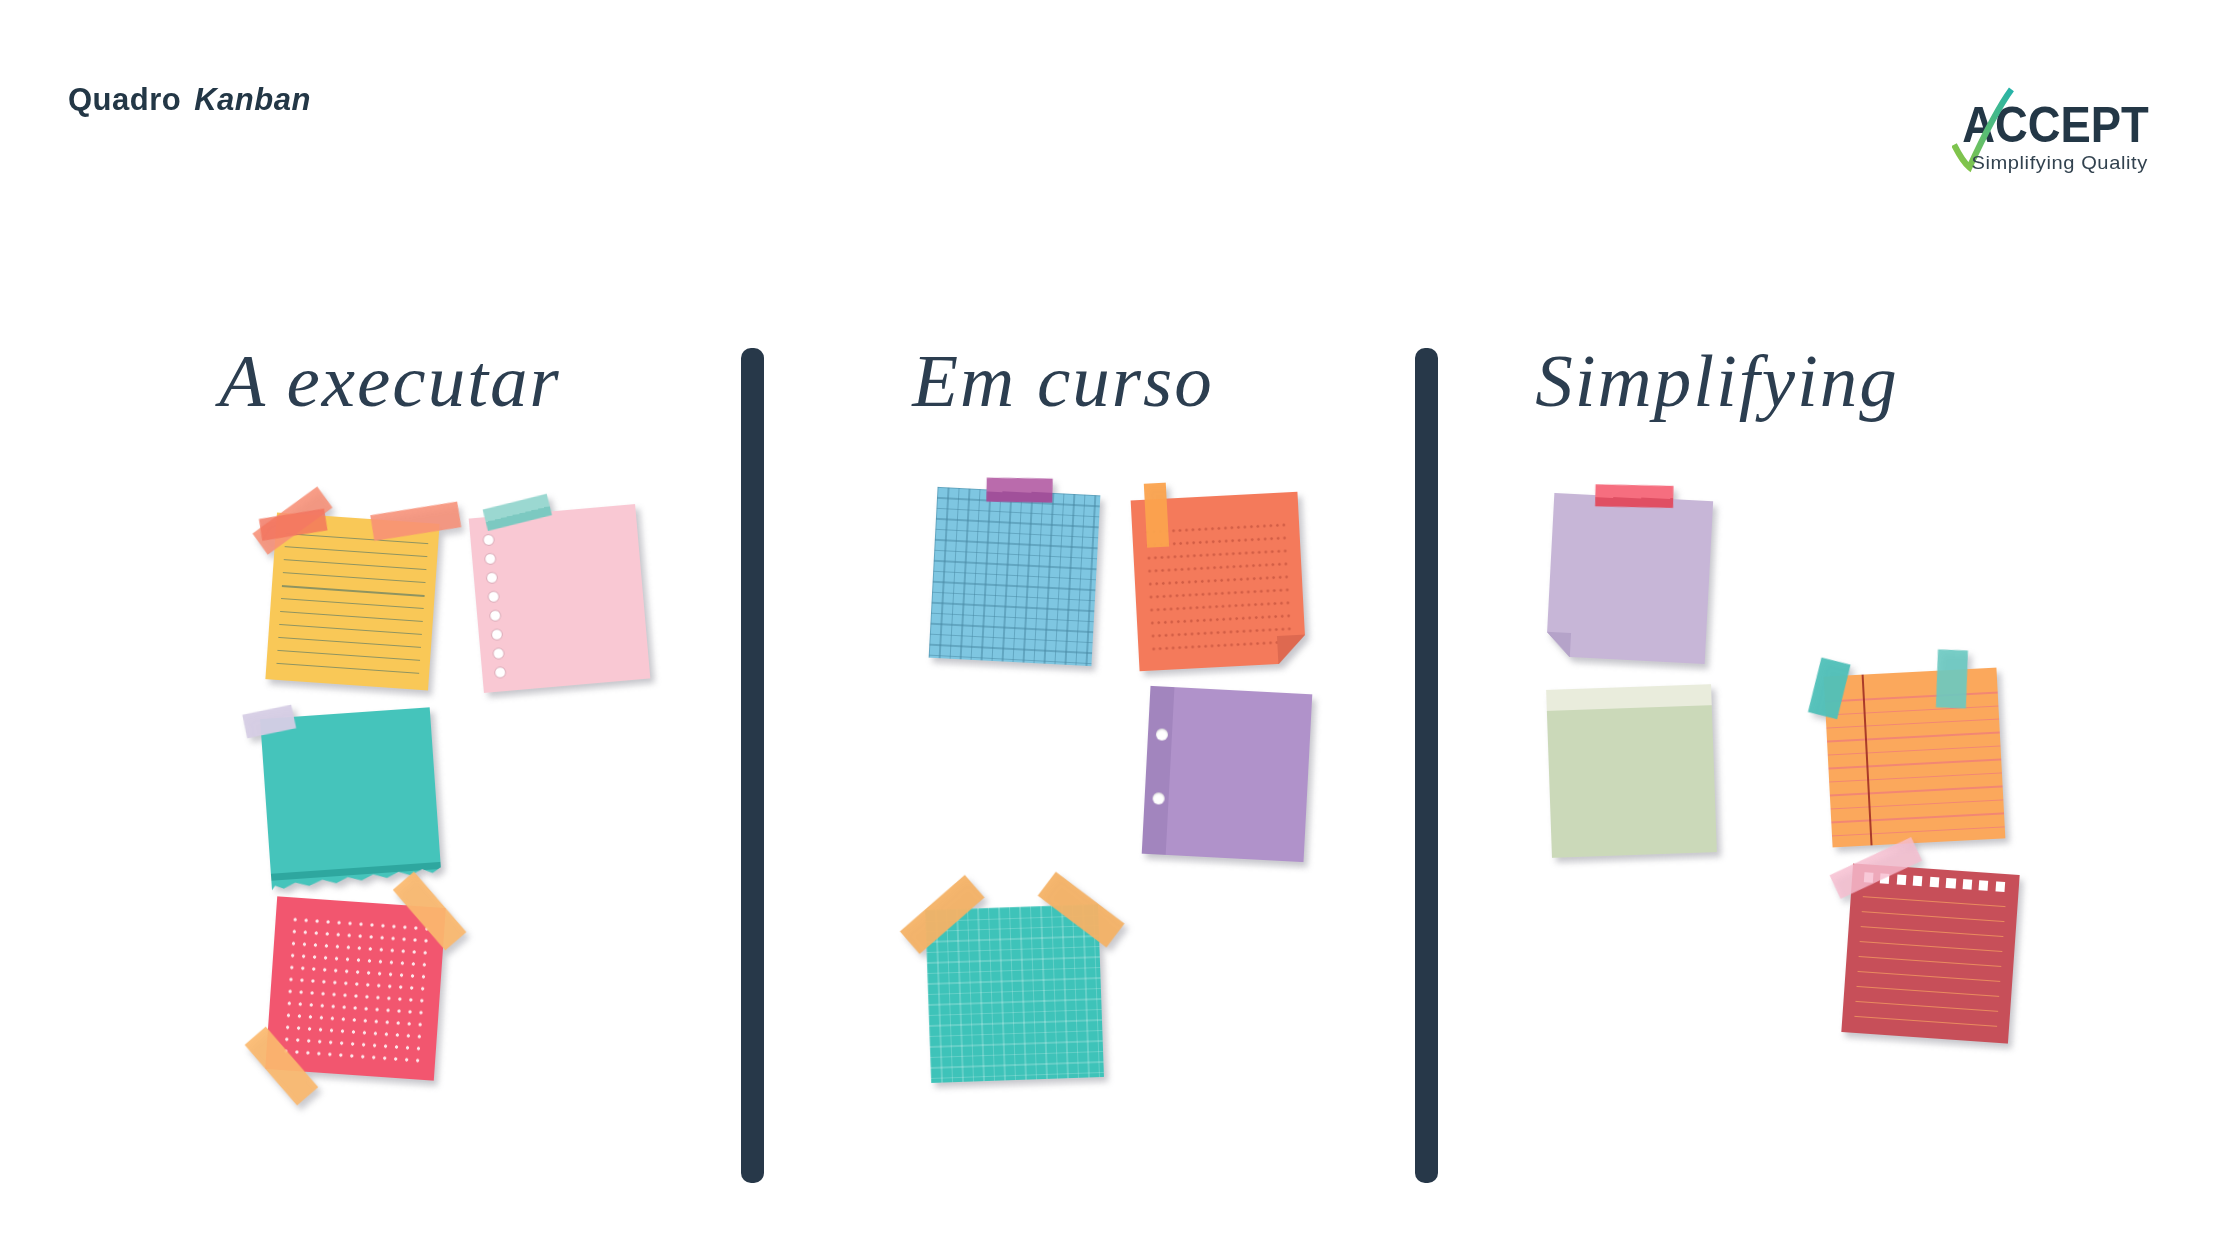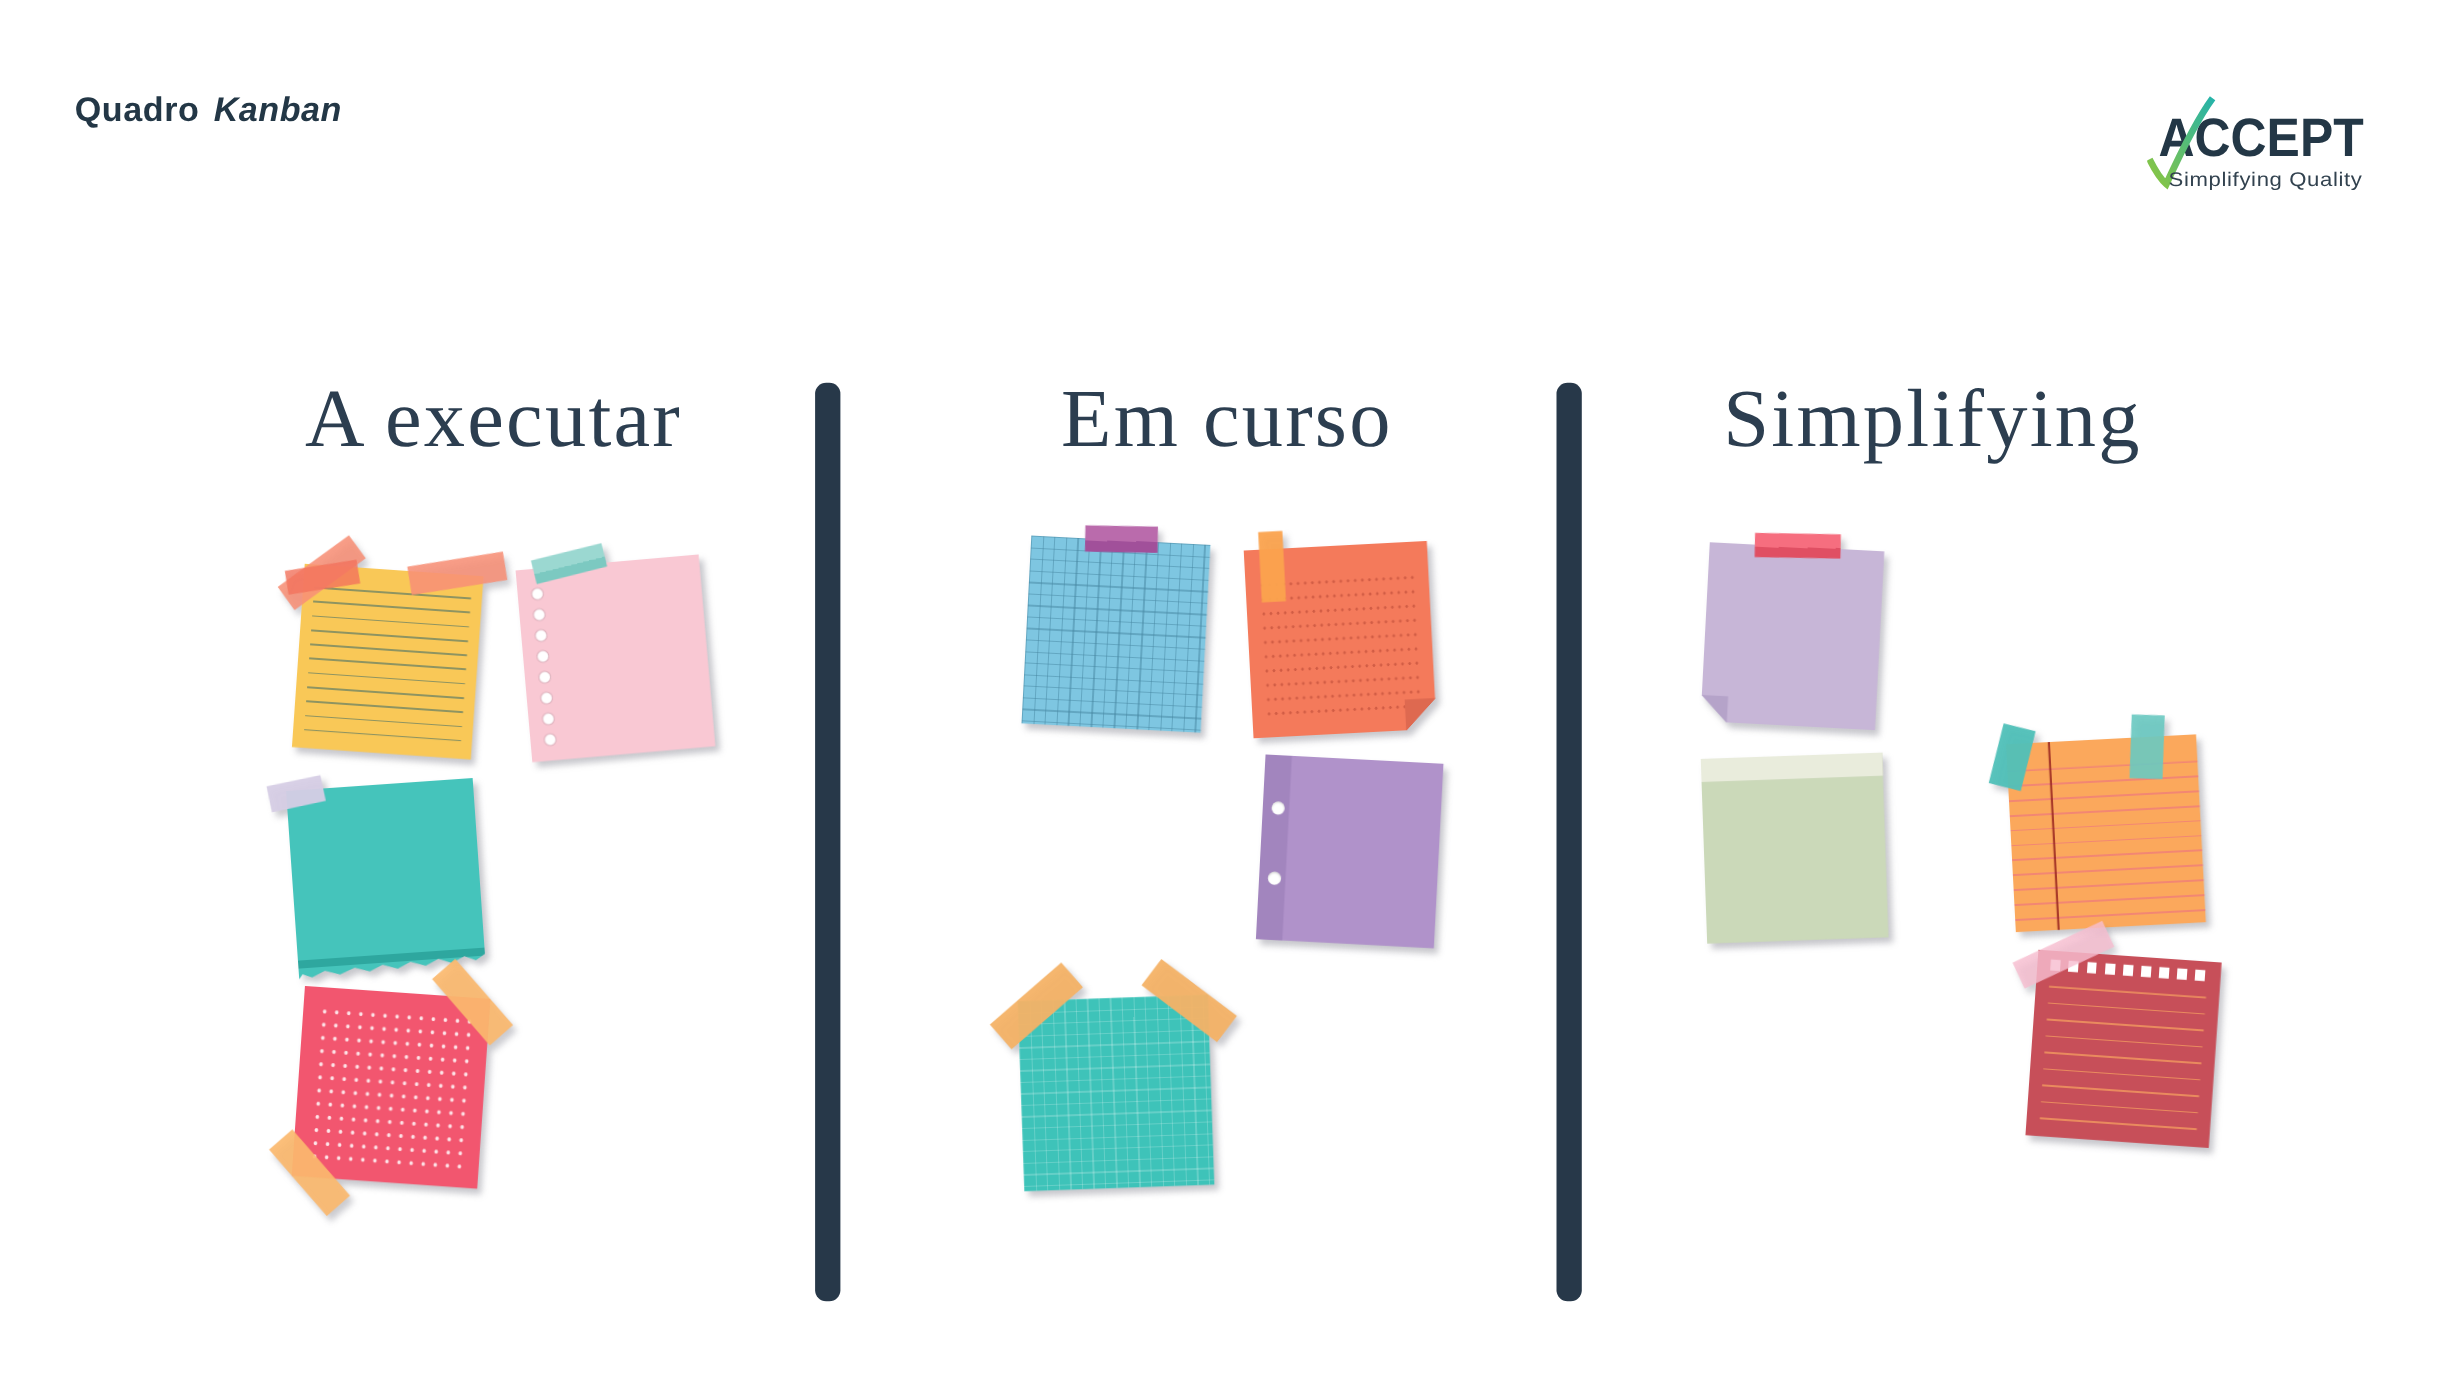--- a/index.html
+++ b/index.html
@@ -11,27 +11,27 @@
   
   .page-title{
     position:absolute;left:68px;top:82px;
     font-size:31px;font-weight:700;color:var(--title,#233746);
     letter-spacing:.5px;white-space:nowrap;
   }
   .page-title .t-italic{font-style:italic;margin-left:13px;}
   .logo{position:absolute;left:1952px;top:82px;width:205px;height:105px;}
   
   .col-header{
-    position:absolute;top:338px;width:460px;text-align:right;
-    font-family:"Liberation Serif",serif;font-weight:400;
+    position:absolute;top:338px;width:460px;text-align:center;
+    font-family:"Liberation Serif",serif;font-style:italic;font-weight:400;
     font-size:75px;color:var(--header-text,#2C3E50);letter-spacing:2px;
     white-space:nowrap;
   }
   .col-header.c1{left:160px;}
-  .col-header.c2{left:806px;}
+  .col-header.c2{left:833px;}
   .col-header.c3{left:1487px;}
   
   .divider{
     position:absolute;top:348px;width:23px;height:835px;border-radius:10px;
     background:var(--divider,#273849);
   }
   .divider.d1{left:741px;}
   .divider.d2{left:1415px;}
   
   .note-wrap{

